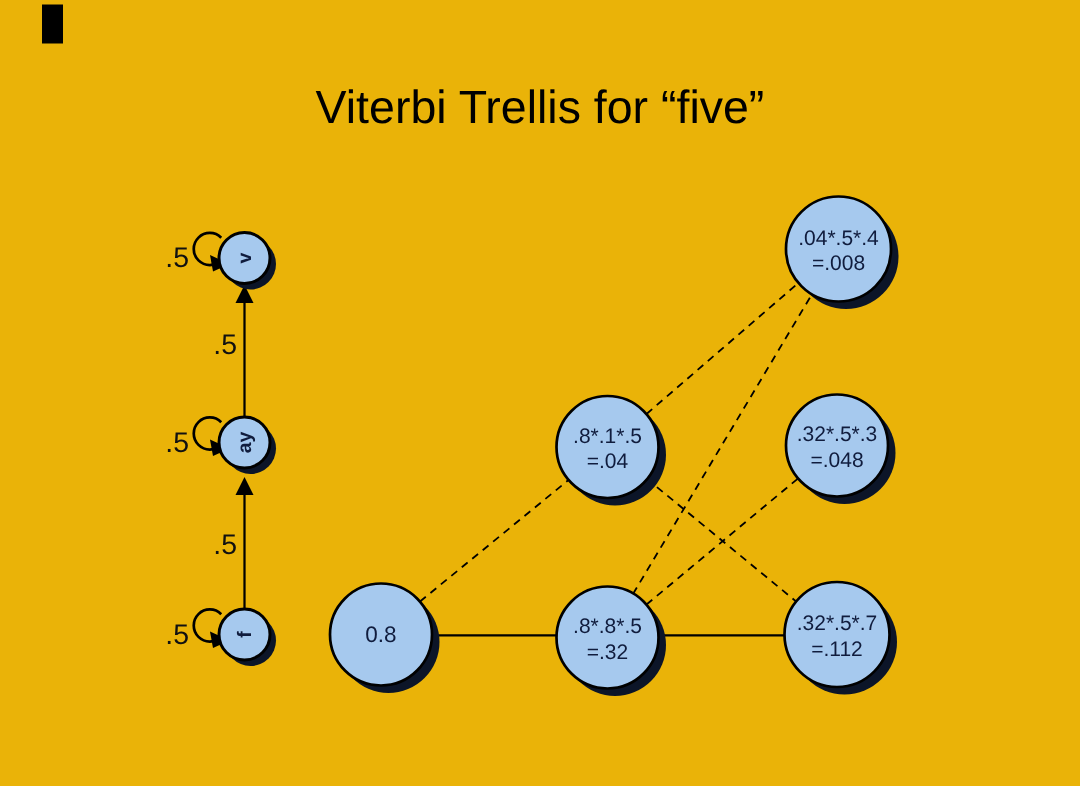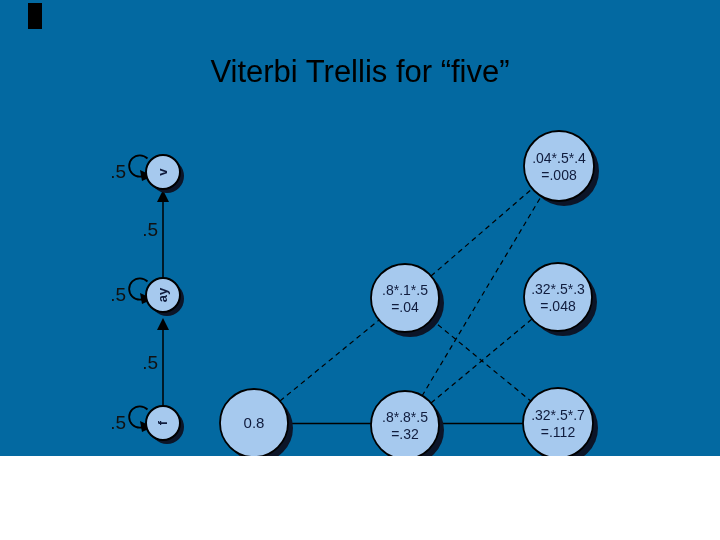--- a/index.html
+++ b/index.html
@@ -1,16 +1,16 @@
 <!DOCTYPE html>
 <html><head>
 <meta charset="utf-8">
 <style>
   html,body{margin:0;padding:0;background:#fff;}
-  .slide{position:relative;width:720px;height:456px;background:#0369a1;overflow:hidden;
+  .slide{position:relative;width:720px;height:524px;background:#eab308;overflow:hidden;
          font-family:"Liberation Sans",sans-serif;}
   svg{display:block;}
   .title-text{font-family:"Liberation Sans",sans-serif;font-size:31px;fill:#000;text-anchor:middle;}
   .node-text{font-family:"Liberation Sans",sans-serif;font-size:14px;fill:#101c3d;text-anchor:middle;}
   .node-text-big{font-family:"Liberation Sans",sans-serif;font-size:15px;fill:#101c3d;text-anchor:middle;}
   .state-label{font-family:"Liberation Sans",sans-serif;font-size:13px;font-weight:bold;fill:#101c3d;text-anchor:middle;}
   .prob-label{font-family:"Liberation Sans",sans-serif;font-size:19px;fill:#111;text-anchor:end;}
   .node{stroke:#000;stroke-width:1.8;}
   .state-node{stroke:#000;stroke-width:2;}
   .shadow{fill:#0c1528;stroke:none;}

